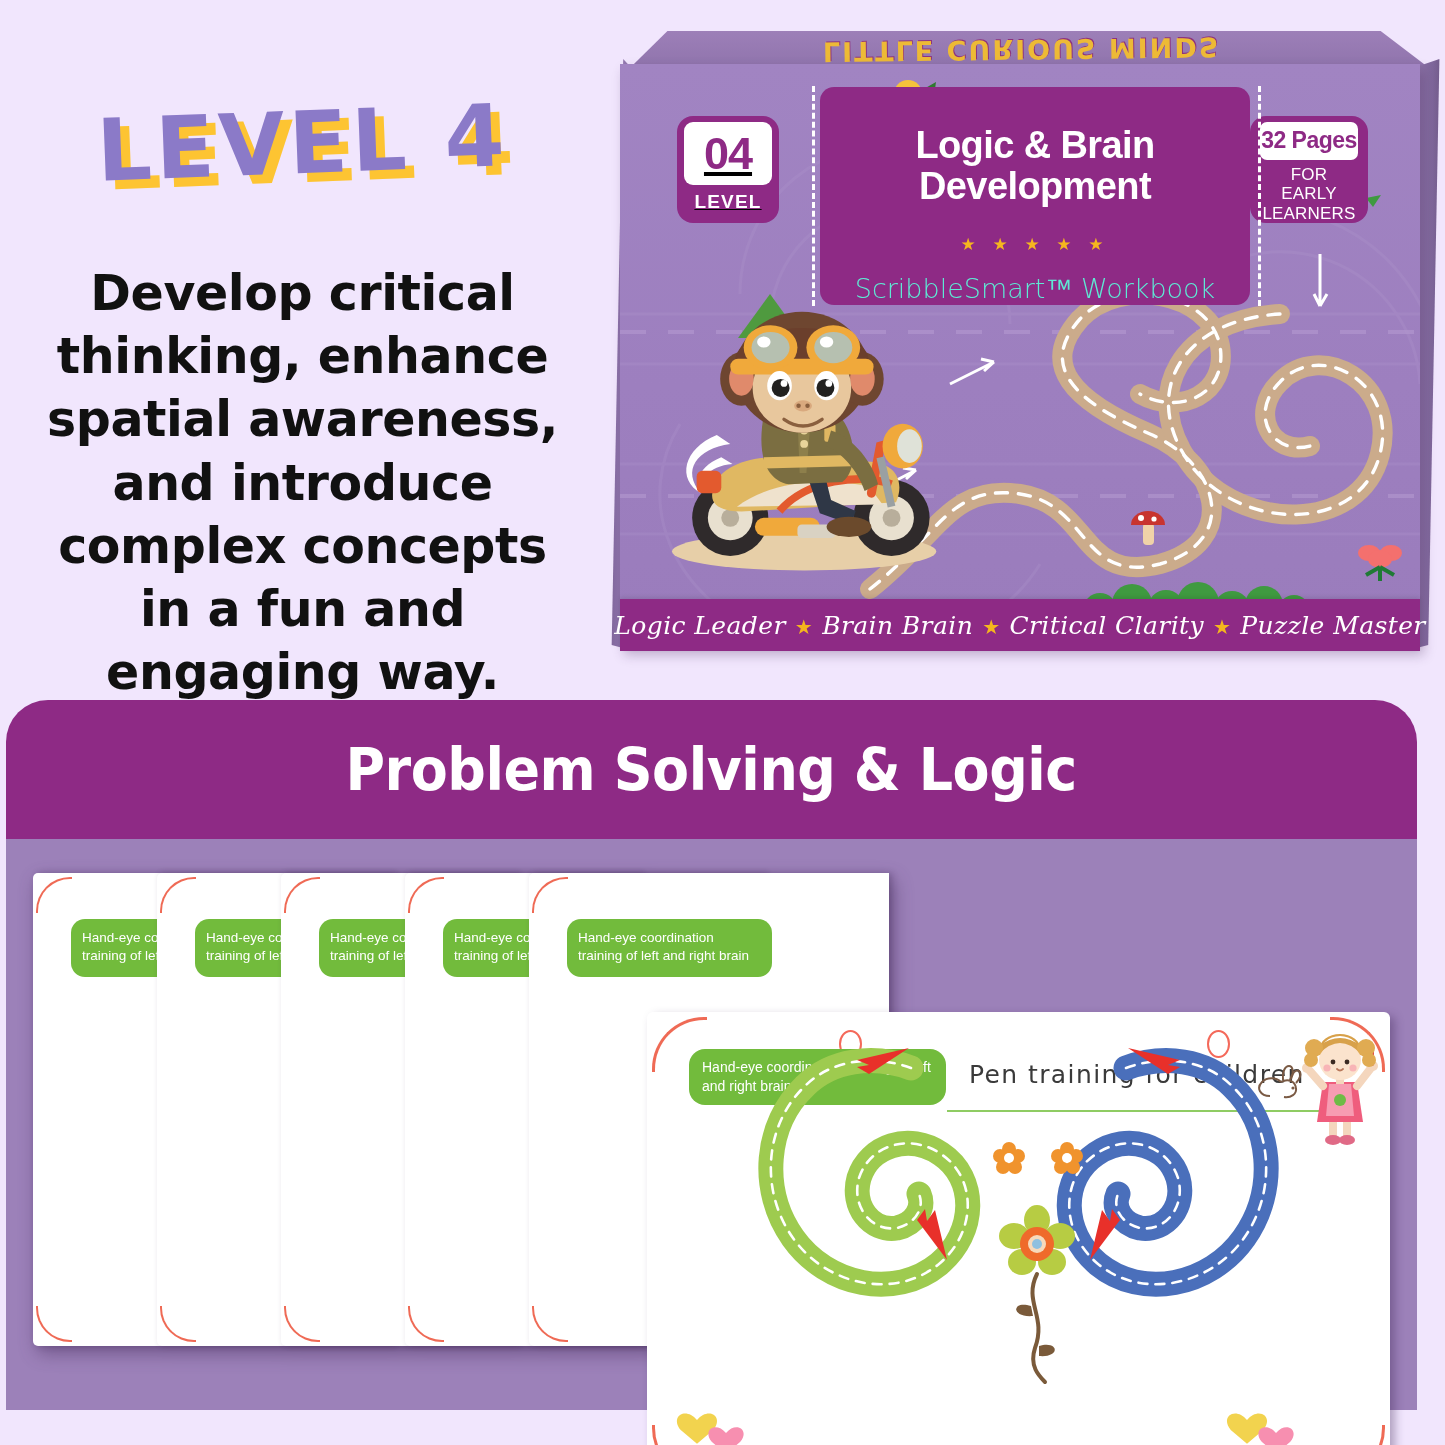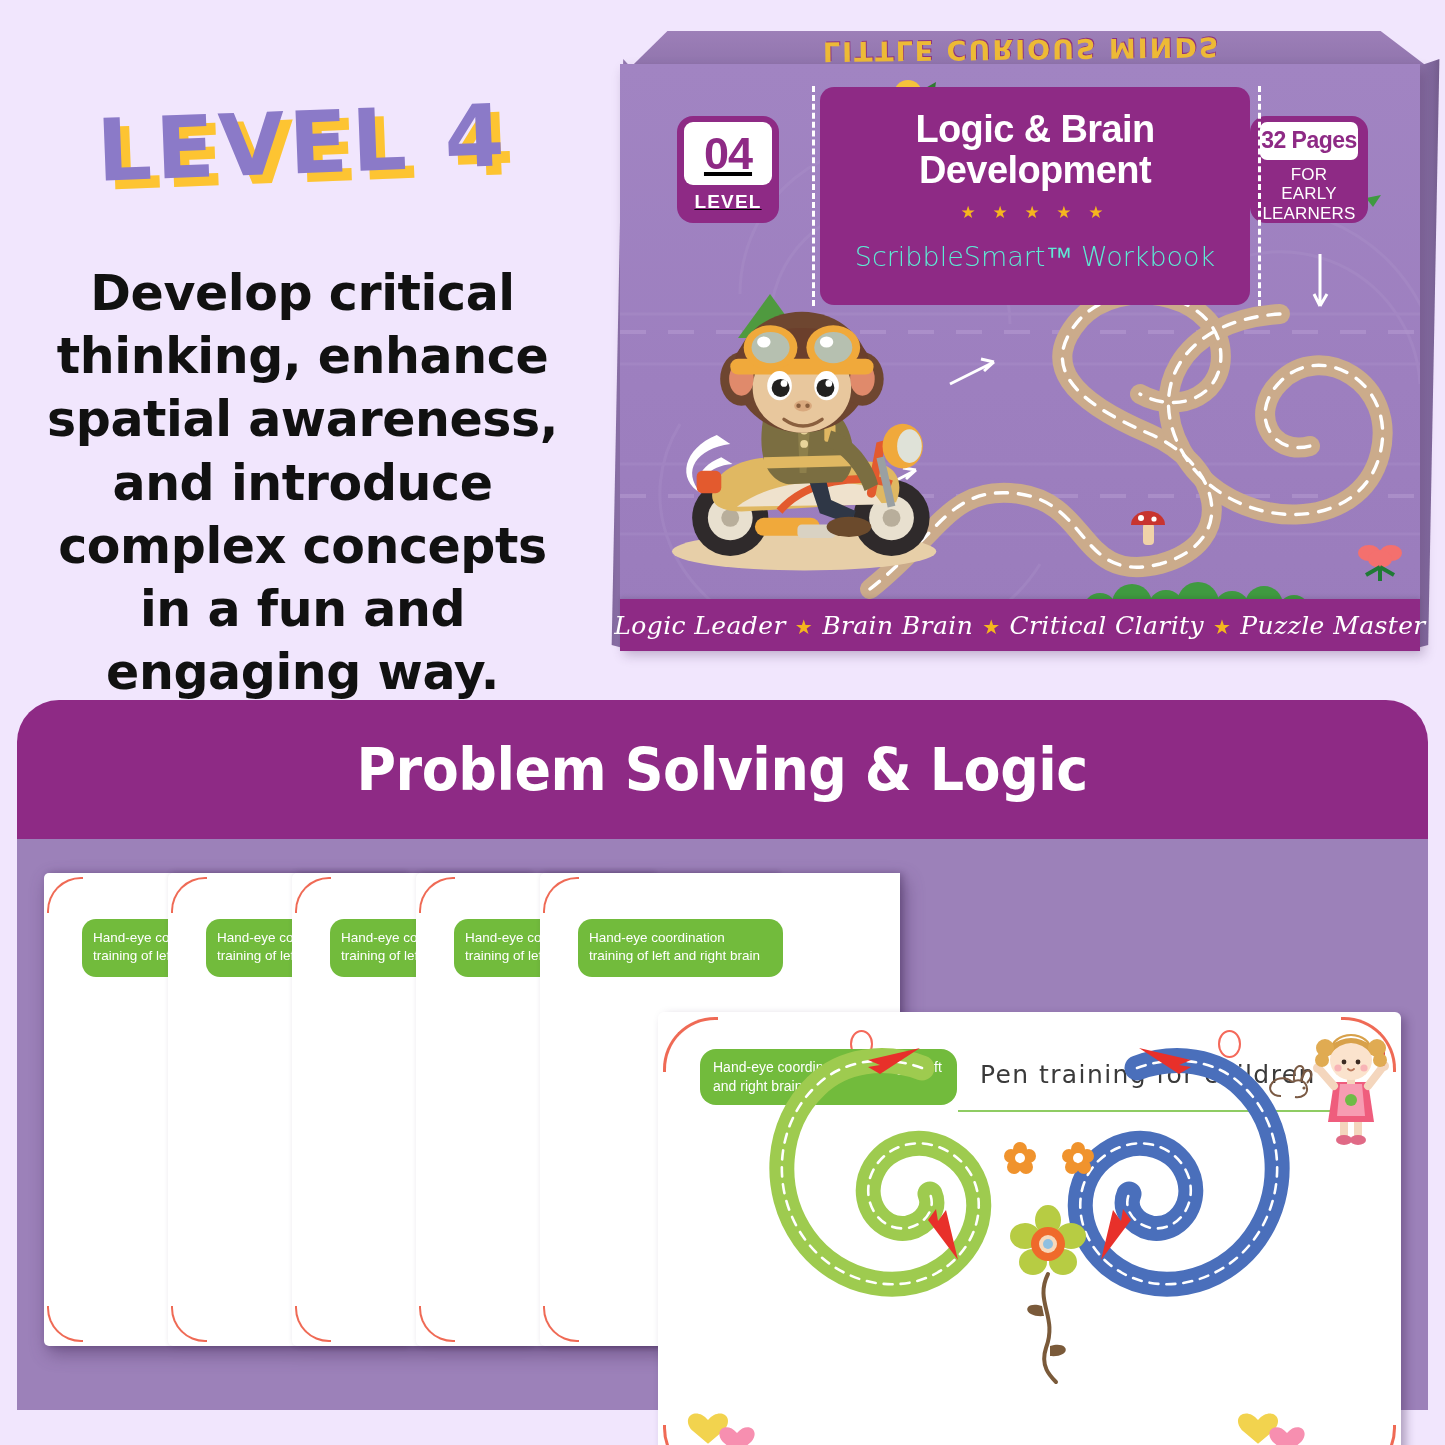--- a/index.html
+++ b/index.html
@@ -107,21 +107,21 @@
   .title-plate{
     position:absolute;left:200px;top:23px;width:430px;height:218px;
     background:#8e2a85;border-radius:14px;
     display:flex;flex-direction:column;align-items:center;justify-content:flex-start;
     padding-top:22px;box-sizing:border-box;
   }
   .box-title{
     font-family:"Liberation Sans", sans-serif;
     font-weight:bold;font-size:38px;line-height:1.07;
     color:#ffffff;text-align:center;letter-spacing:-0.6px;
-    margin:0;
+    margin:16px;
   }
   .box-stars{margin:12px 0 10px 0;color:#f5b61e;font-size:17px;letter-spacing:6px;}
   .box-sub{
     font-family:"DejaVu Sans", sans-serif;
     font-weight:300;font-size:27px;line-height:1.16;
     color:#5eead4;text-align:center;margin:8px;
   }
 
   
   .level-badge{
@@ -155,21 +155,21 @@
     font-size:23px;color:#8e2a85;letter-spacing:-0.5px;
   }
   .pages-badge-sub{
     color:#ffffff;text-align:center;line-height:1.14;
     font-family:"Liberation Sans", sans-serif;font-weight:normal;
     font-size:17px;margin-top:5px;letter-spacing:0.2px;
   }
 
   
   #lower-section{
-    position:absolute;left:17px;top:700px;width:1206px;height:710px;
+    position:absolute;left:6px;top:700px;width:1206px;height:710px;
   }
   #section-banner{
     position:absolute;left:0;top:0;width:1411px;height:139px;
     background:#8e2a85;
     border-top-left-radius:42px;border-top-right-radius:42px;
     display:flex;align-items:center;justify-content:center;
   }
   #section-banner-title{
     font-family:"DejaVu Sans", sans-serif;font-weight:bold;
     font-size:58px;color:#ffffff;letter-spacing:-0.5px;

